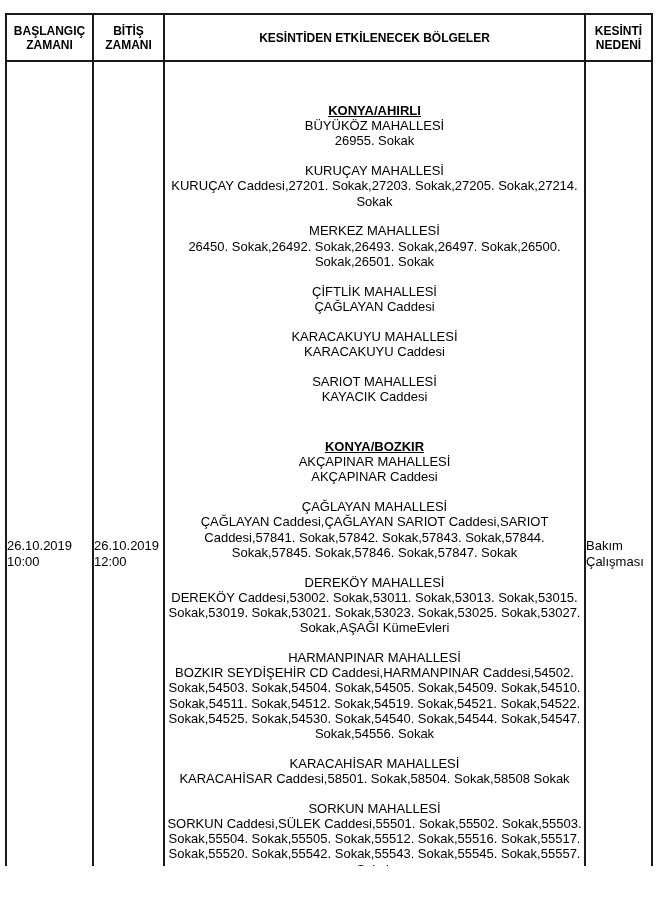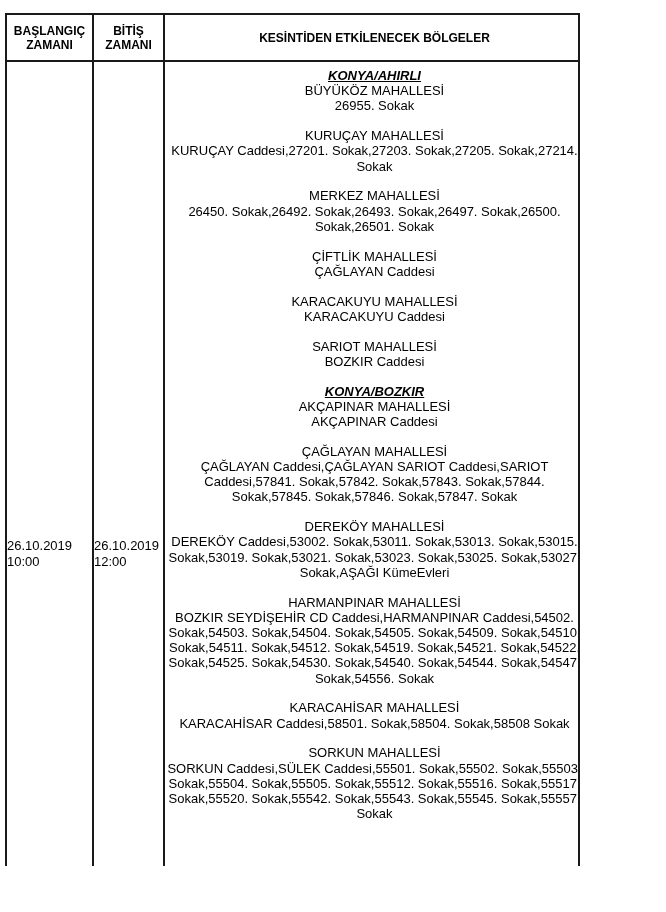--- a/index.html
+++ b/index.html
@@ -13,21 +13,21 @@
     position: relative;
     width: 666px;
     height: 912px;
     background: #ffffff;
     overflow: hidden;
   }
   .outage-table {
     position: absolute;
     left: 5px;
     top: 13px;
-    width: 575px;
+    width: 648px;
     height: 853px;
     border: 2px solid #1a1a1a;
     border-bottom: none;
     box-sizing: border-box;
     display: flex;
     flex-direction: column;
     overflow: hidden;
   }
   .tr {
     display: flex;
@@ -72,22 +72,22 @@
   .regions-cell {
     text-align: center;
     font-size: 13px;
     line-height: 15.2px;
     padding: 6px 1px 0 1px;
   }
   .block { margin-bottom: 14.6px; }
   .block:last-child { margin-bottom: 0; }
   .district {
     font-weight: bold;
-    font-style: italic;
     text-decoration: underline;
+    margin-top: 35px;
   }
 </style>
 </head>
 <body>
 
 <div class="page">
   <div class="outage-table">
 
     <div class="tr header-row">
       <div class="td col-start header-cell">BAŞLANGIÇ ZAMANI</div>
@@ -123,21 +123,21 @@
           <div class="block">
             <div class="nname">ÇİFTLİK MAHALLESİ</div>
             <div class="streets">ÇAĞLAYAN Caddesi</div>
           </div>
           <div class="block">
             <div class="nname">KARACAKUYU MAHALLESİ</div>
             <div class="streets">KARACAKUYU Caddesi</div>
           </div>
           <div class="block">
             <div class="nname">SARIOT MAHALLESİ</div>
-            <div class="streets">BOZKIR Caddesi</div>
+            <div class="streets">KAYACIK Caddesi</div>
           </div>
           <div class="block">
             <div class="district">KONYA/BOZKIR</div>
             <div class="nname">AKÇAPINAR MAHALLESİ</div>
             <div class="streets">AKÇAPINAR Caddesi</div>
           </div>
           <div class="block">
             <div class="nname">ÇAĞLAYAN MAHALLESİ</div>
             <div class="streets">ÇAĞLAYAN Caddesi,ÇAĞLAYAN SARIOT Caddesi,SARIOT Caddesi,57841. Sokak,57842. Sokak,57843. Sokak,57844. Sokak,57845. Sokak,57846. Sokak,57847. Sokak</div>
           </div>

